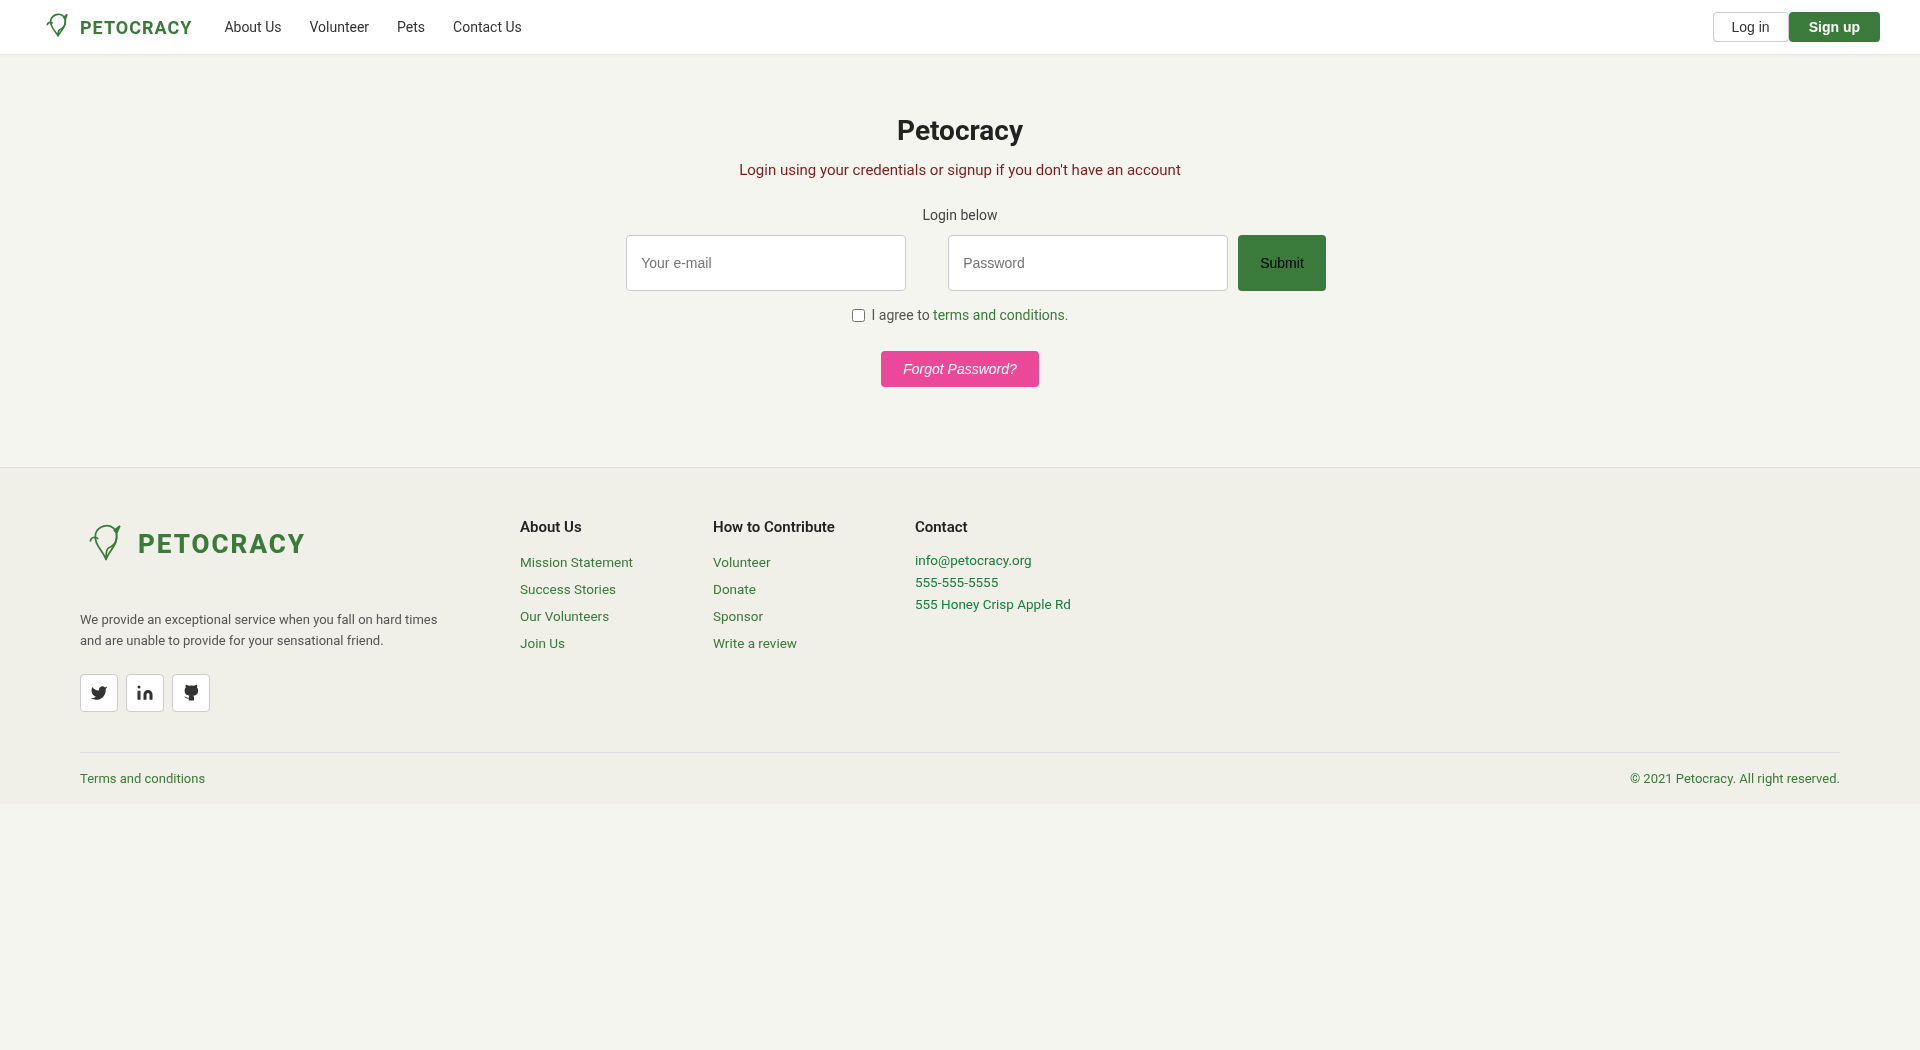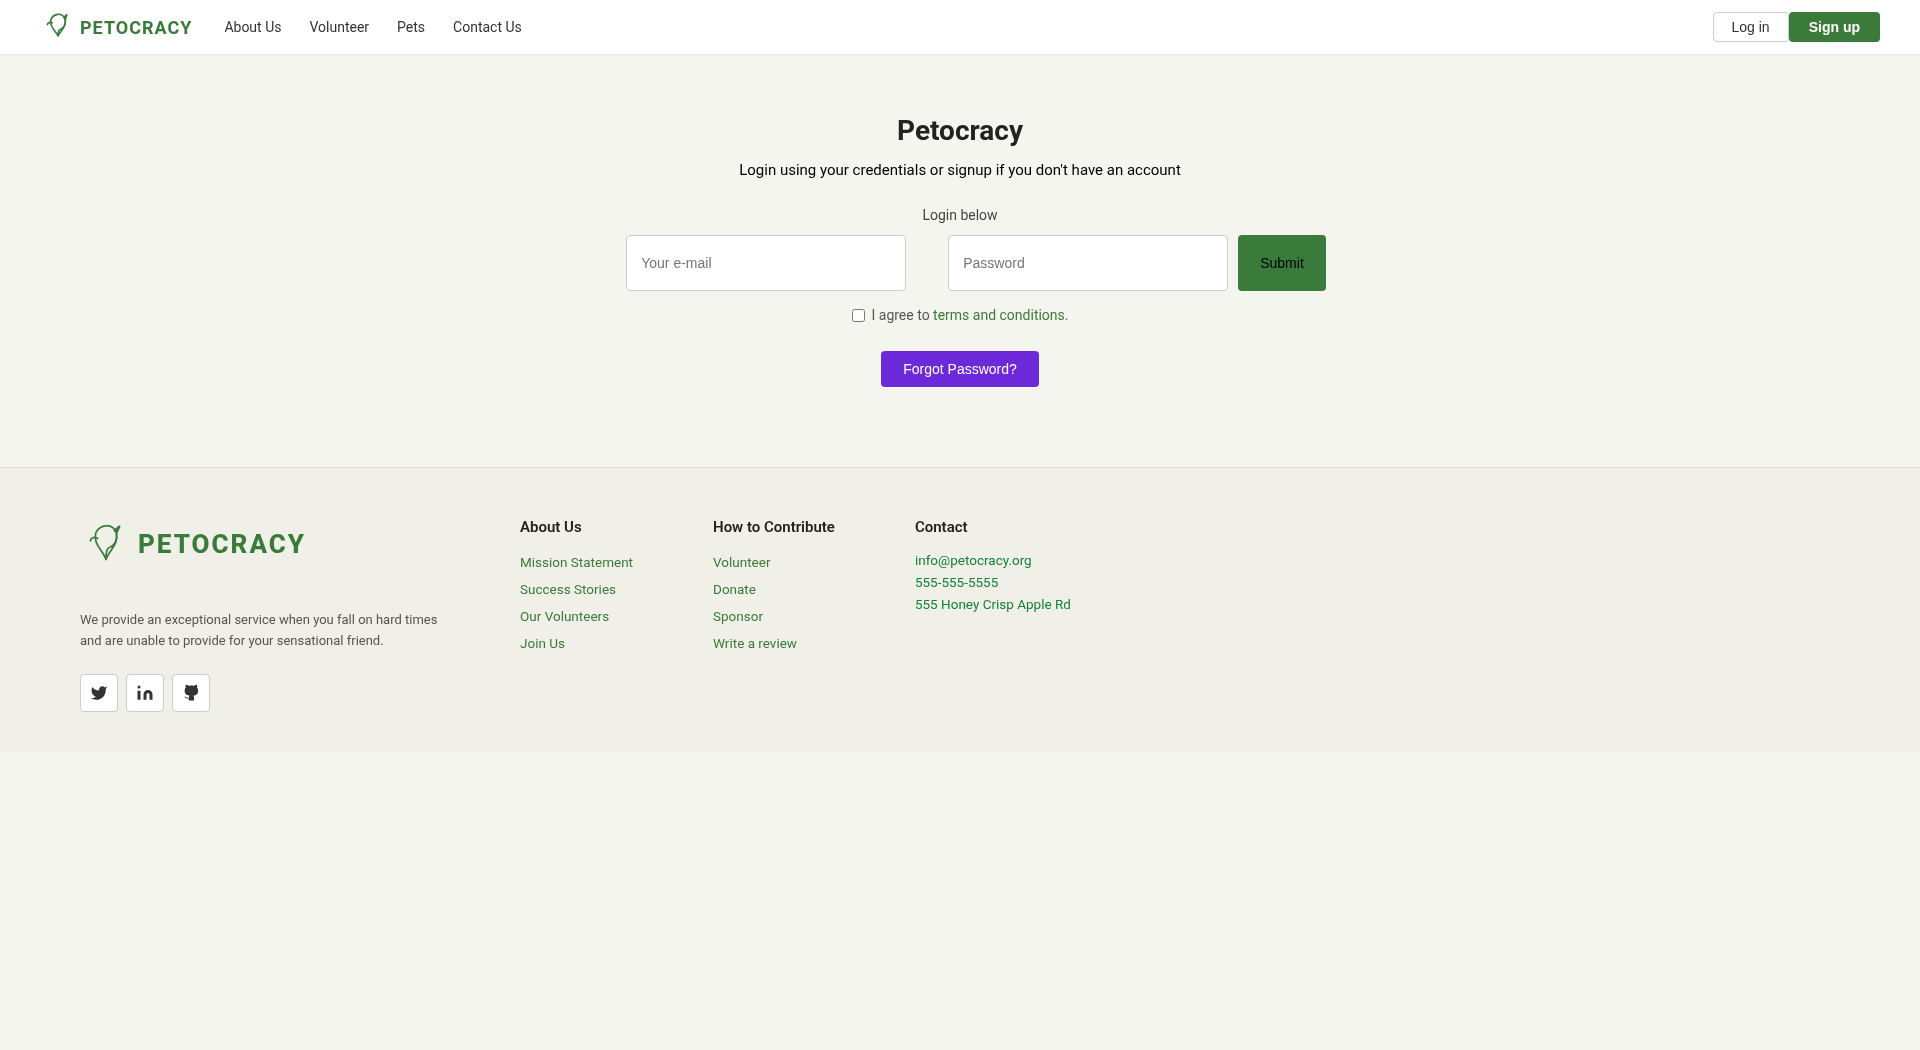--- a/index.html
+++ b/index.html
@@ -73,21 +73,21 @@
       padding: 60px 20px 80px;
     }
     .page-title {
       font-size: 28px;
       font-weight: 700;
       color: #222;
       margin-bottom: 14px;
     }
     .page-subtitle {
       font-size: 15px;
-      color: #000000;
+      color: #7f1d1d;
       margin-bottom: 28px;
     }
     .login-label {
       font-size: 14px;
       color: #444;
       margin-bottom: 12px;
     }
     .login-form-row {
       display: flex;
       gap: 10px;
@@ -117,28 +117,29 @@
     .terms-row {
       display: flex;
       align-items: center;
       gap: 7px;
       font-size: 14px;
       color: #555;
       margin-bottom: 28px;
     }
     .terms-row a { color: #3a7a3a; text-decoration: none; }
     .btn-forgot {
-      background: #6d28d9;
+      background: #ec4899;
       color: #fff;
       border: none;
       padding: 10px 22px;
       border-radius: 4px;
       font-size: 14px;
       cursor: pointer;
       font-weight: 500;
+      font-style: italic;
     }
 
     
     .footer {
       background: #f0efe8;
       padding: 50px 80px 0;
       border-top: 1px solid #e0dfd8;
     }
     .footer-main {
       display: flex;
@@ -350,13 +351,19 @@
 
       <div class="footer-col">
         <h4>Contact</h4>
         <p class="contact-item">info@petocracy.org</p>
         <p class="contact-item">555-555-5555</p>
         <p class="contact-item">555 Honey Crisp Apple Rd</p>
       </div>
     </div>
   </div>
 
+  <div class="footer-bottom">
+    <a href="#">Terms and conditions</a>
+    <p class="footer-copyright">
+      <span>© 2021 Petocracy.</span><span> All right reserved.</span>
+    </p>
+  </div>
 </footer>
 
 </body></html>

